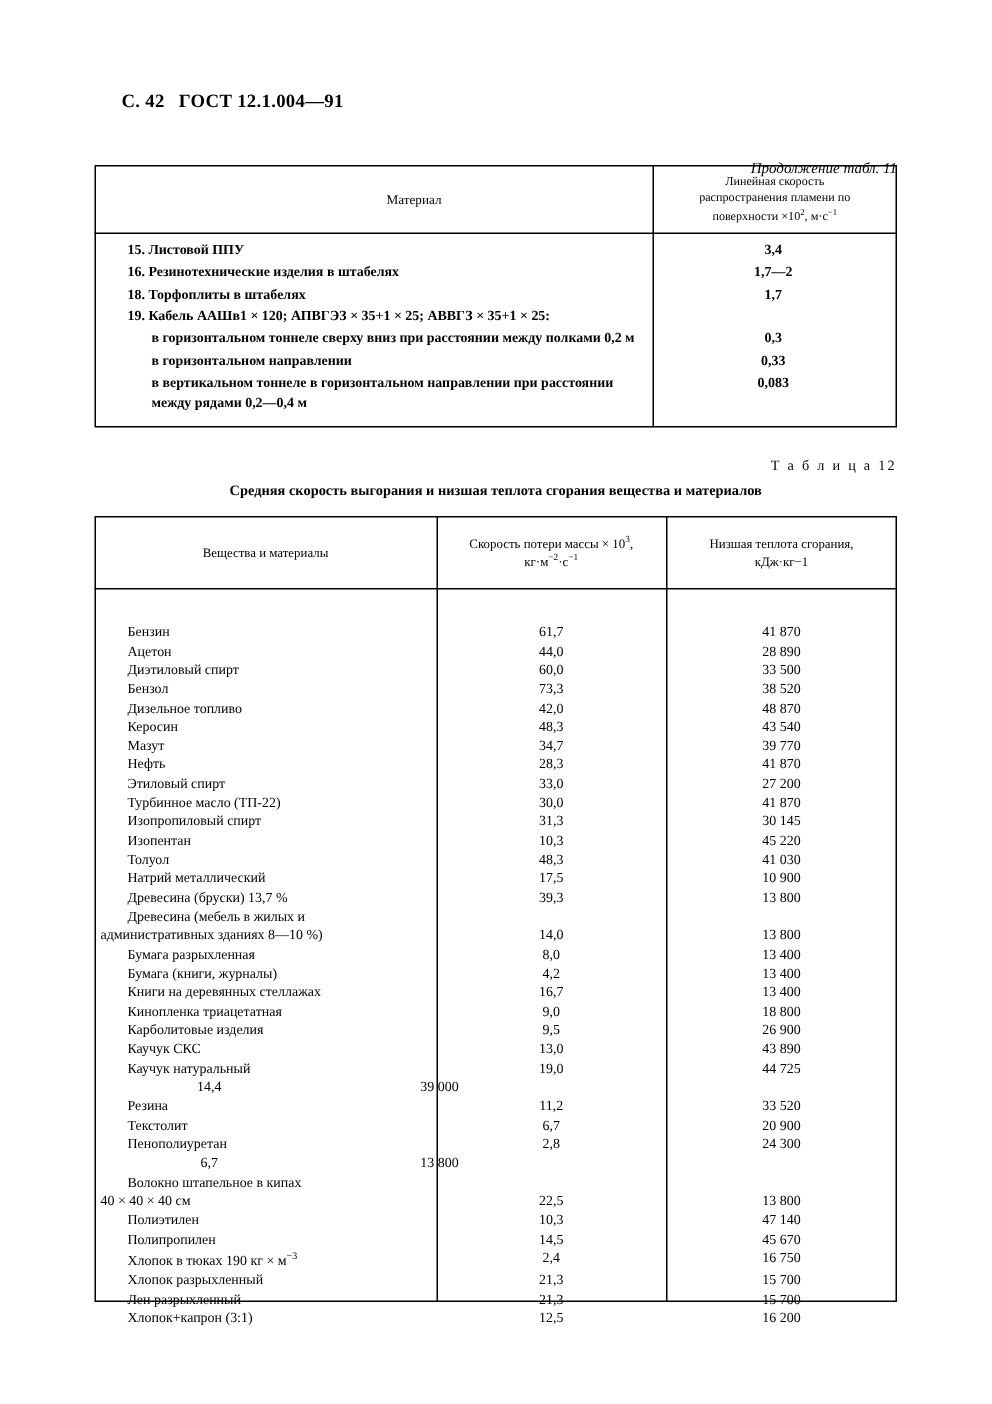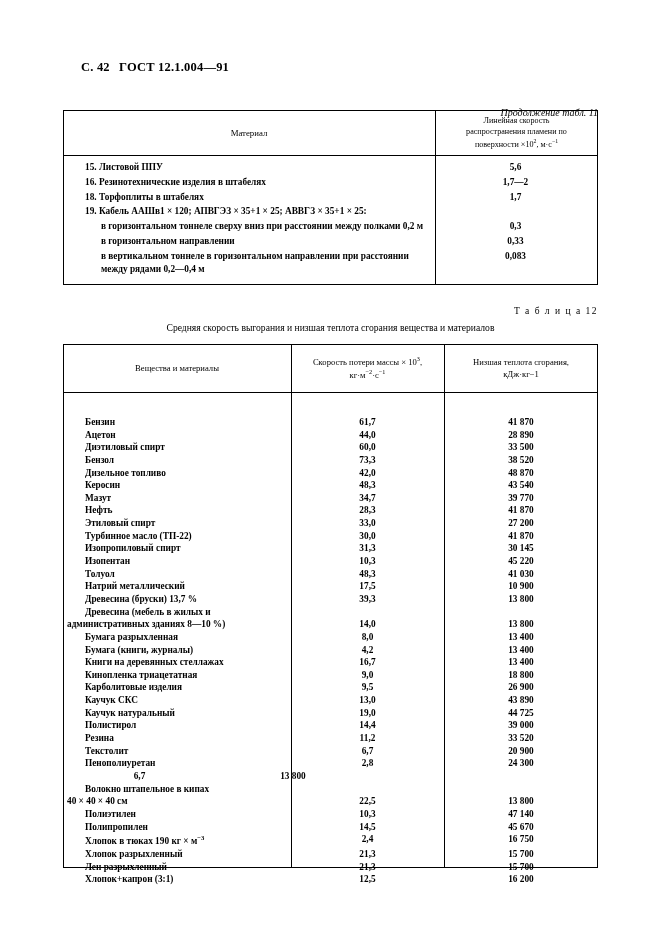--- a/index.html
+++ b/index.html
@@ -91,21 +91,21 @@
     font-size: 9.5px;
     letter-spacing: 1.5px;
   }
   .t12-title {
     position: absolute;
     top: 322px;
     left: 63px;
     width: 535px;
     text-align: center;
     font-size: 9.6px;
-    font-weight: normal;
+    font-weight: bold;
   }
   .t12-head {
     position: absolute;
     top: 344px;
     left: 63px;
     width: 535px;
     height: 48px;
   }
   .t12-head .cell {
     position: absolute;
@@ -118,21 +118,20 @@
     font-size: 8.6px;
     line-height: 1.4;
     box-sizing: border-box;
     padding: 0 8px;
   }
   .t12-rows {
     position: absolute;
     top: 392px;
     left: 63px;
     width: 535px;
-    font-weight: bold;
   }
   .t12row {
     display: flex;
     align-items: flex-start;
     font-size: 9.3px;
     line-height: 1.36;
   }
   .t12row .c1 {
     width: 228px;
     box-sizing: border-box;
@@ -165,35 +164,35 @@
   </div>
 
   <div class="cont-note">Продолжение табл. 11</div>
 
   <div class="frame" style="top:110px; left:63px; width:535px; height:175px;"></div>
 
   <div style="position:absolute; top:155px; left:63px; width:535px; height:0; border-top:0.8px solid #000;"></div>
 
   <div class="vline" style="top:110px; left:435px; height:175px;"></div>
 
-  <div style="position:absolute; top:110px; left:63px; width:372px; height:45px; display:flex; align-items:center; justify-content:center; font-size:8.8px;">
+  <div style="position:absolute; top:110px; left:63px; width:372px; height:45px; display:flex; align-items:center; justify-content:center; font-size:8.8px;padding-left:27px;">
     <span>Материал</span>
   </div>
   <div style="position:absolute; top:110px; left:435px; width:163px; height:45px; display:flex; align-items:center; justify-content:center; text-align:center; font-size:8.1px; line-height:1.4; padding:0 6px; box-sizing:border-box;">
     <span>
       <span>Линейная скорость</span><br>
       <span>распространения пламени по</span><br>
       <span>поверхности ×10</span><sup>2</sup><span>, м·с</span><sup>−1</sup>
     </span>
   </div>
 
   <div class="t11-rows" style="padding-top:5px;">
     <div class="t11row">
       <div class="lbl">15.  Листовой ППУ</div>
-      <div class="val">5,6</div>
+      <div class="val">3,4</div>
     </div>
     <div class="t11row">
       <div class="lbl">16.  Резинотехнические изделия в штабелях</div>
       <div class="val">1,7—2</div>
     </div>
     <div class="t11row">
       <div class="lbl">18.  Торфоплиты в штабелях</div>
       <div class="val">1,7</div>
     </div>
     <div class="t11row">
@@ -355,21 +354,20 @@
         <div class="c1">Каучук СКС</div>
         <div class="c2">13,0</div>
         <div class="c3">43 890</div>
       </div>
     <div class="t12row">
         <div class="c1">Каучук натуральный</div>
         <div class="c2">19,0</div>
         <div class="c3">44 725</div>
       </div>
     <div class="t12row">
-        <div class="c1">Полистирол</div>
         <div class="c2">14,4</div>
         <div class="c3">39 000</div>
       </div>
     <div class="t12row">
         <div class="c1">Резина</div>
         <div class="c2">11,2</div>
         <div class="c3">33 520</div>
       </div>
     <div class="t12row">
         <div class="c1">Текстолит</div>

